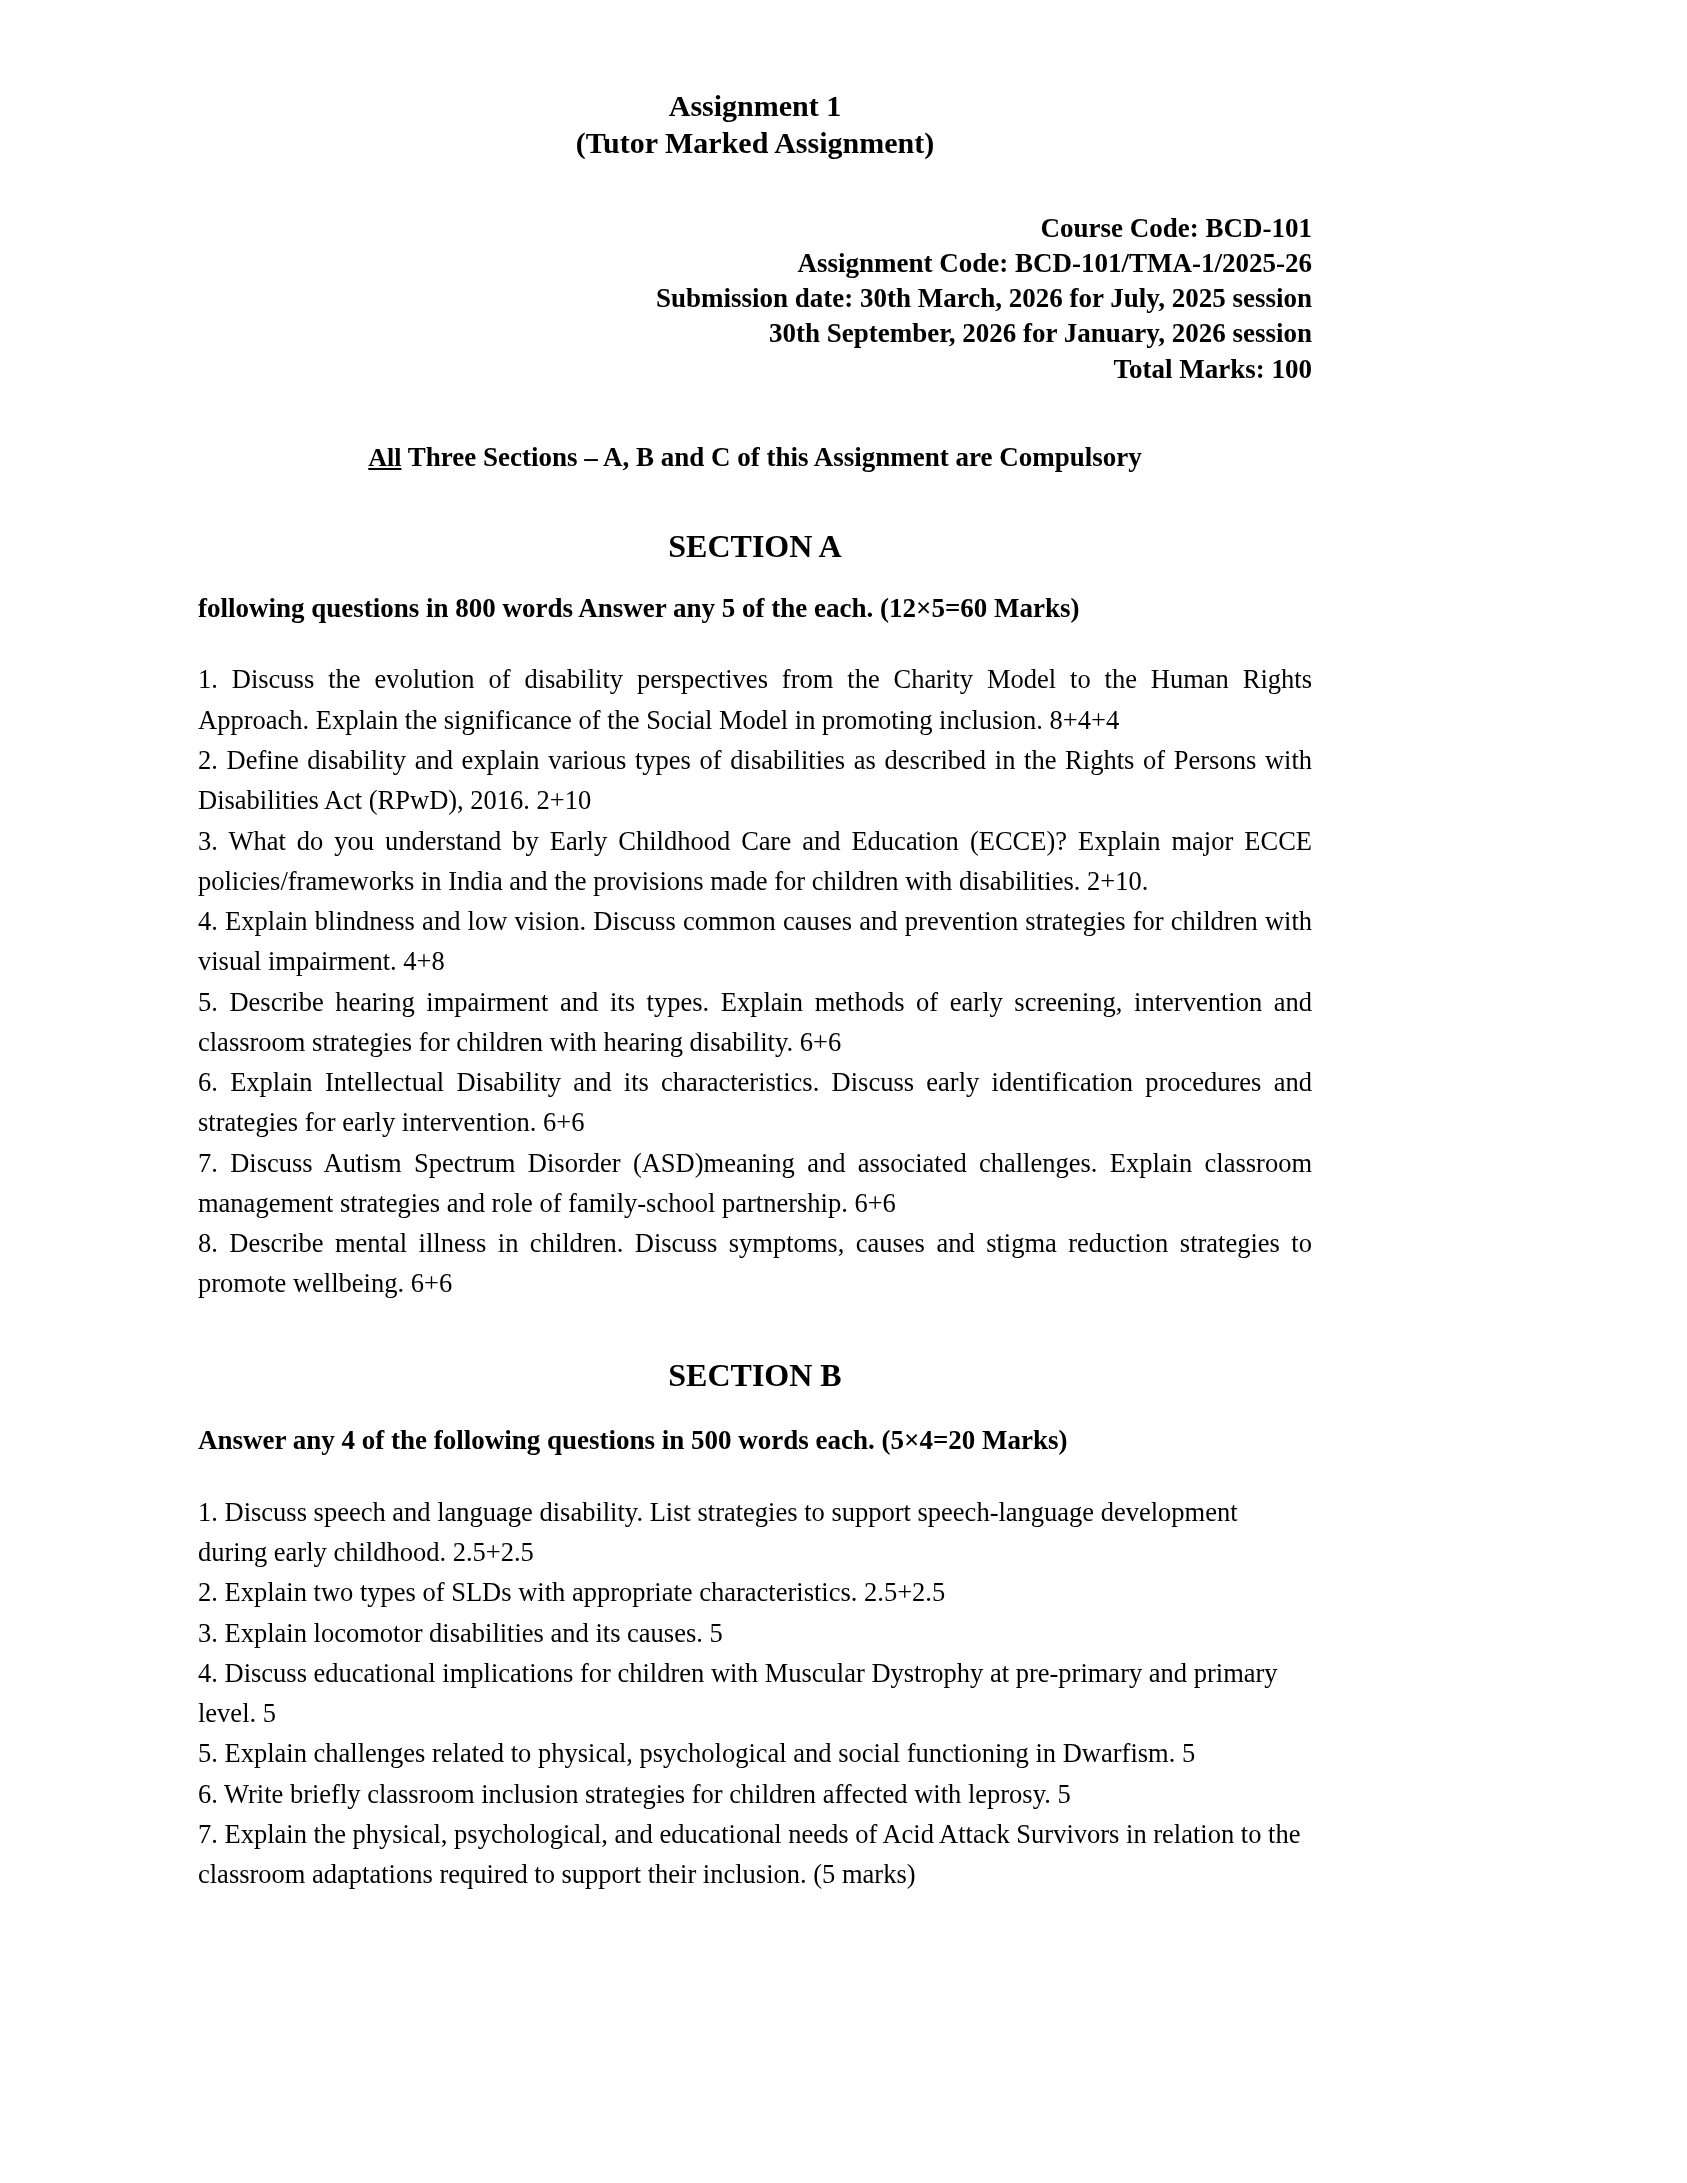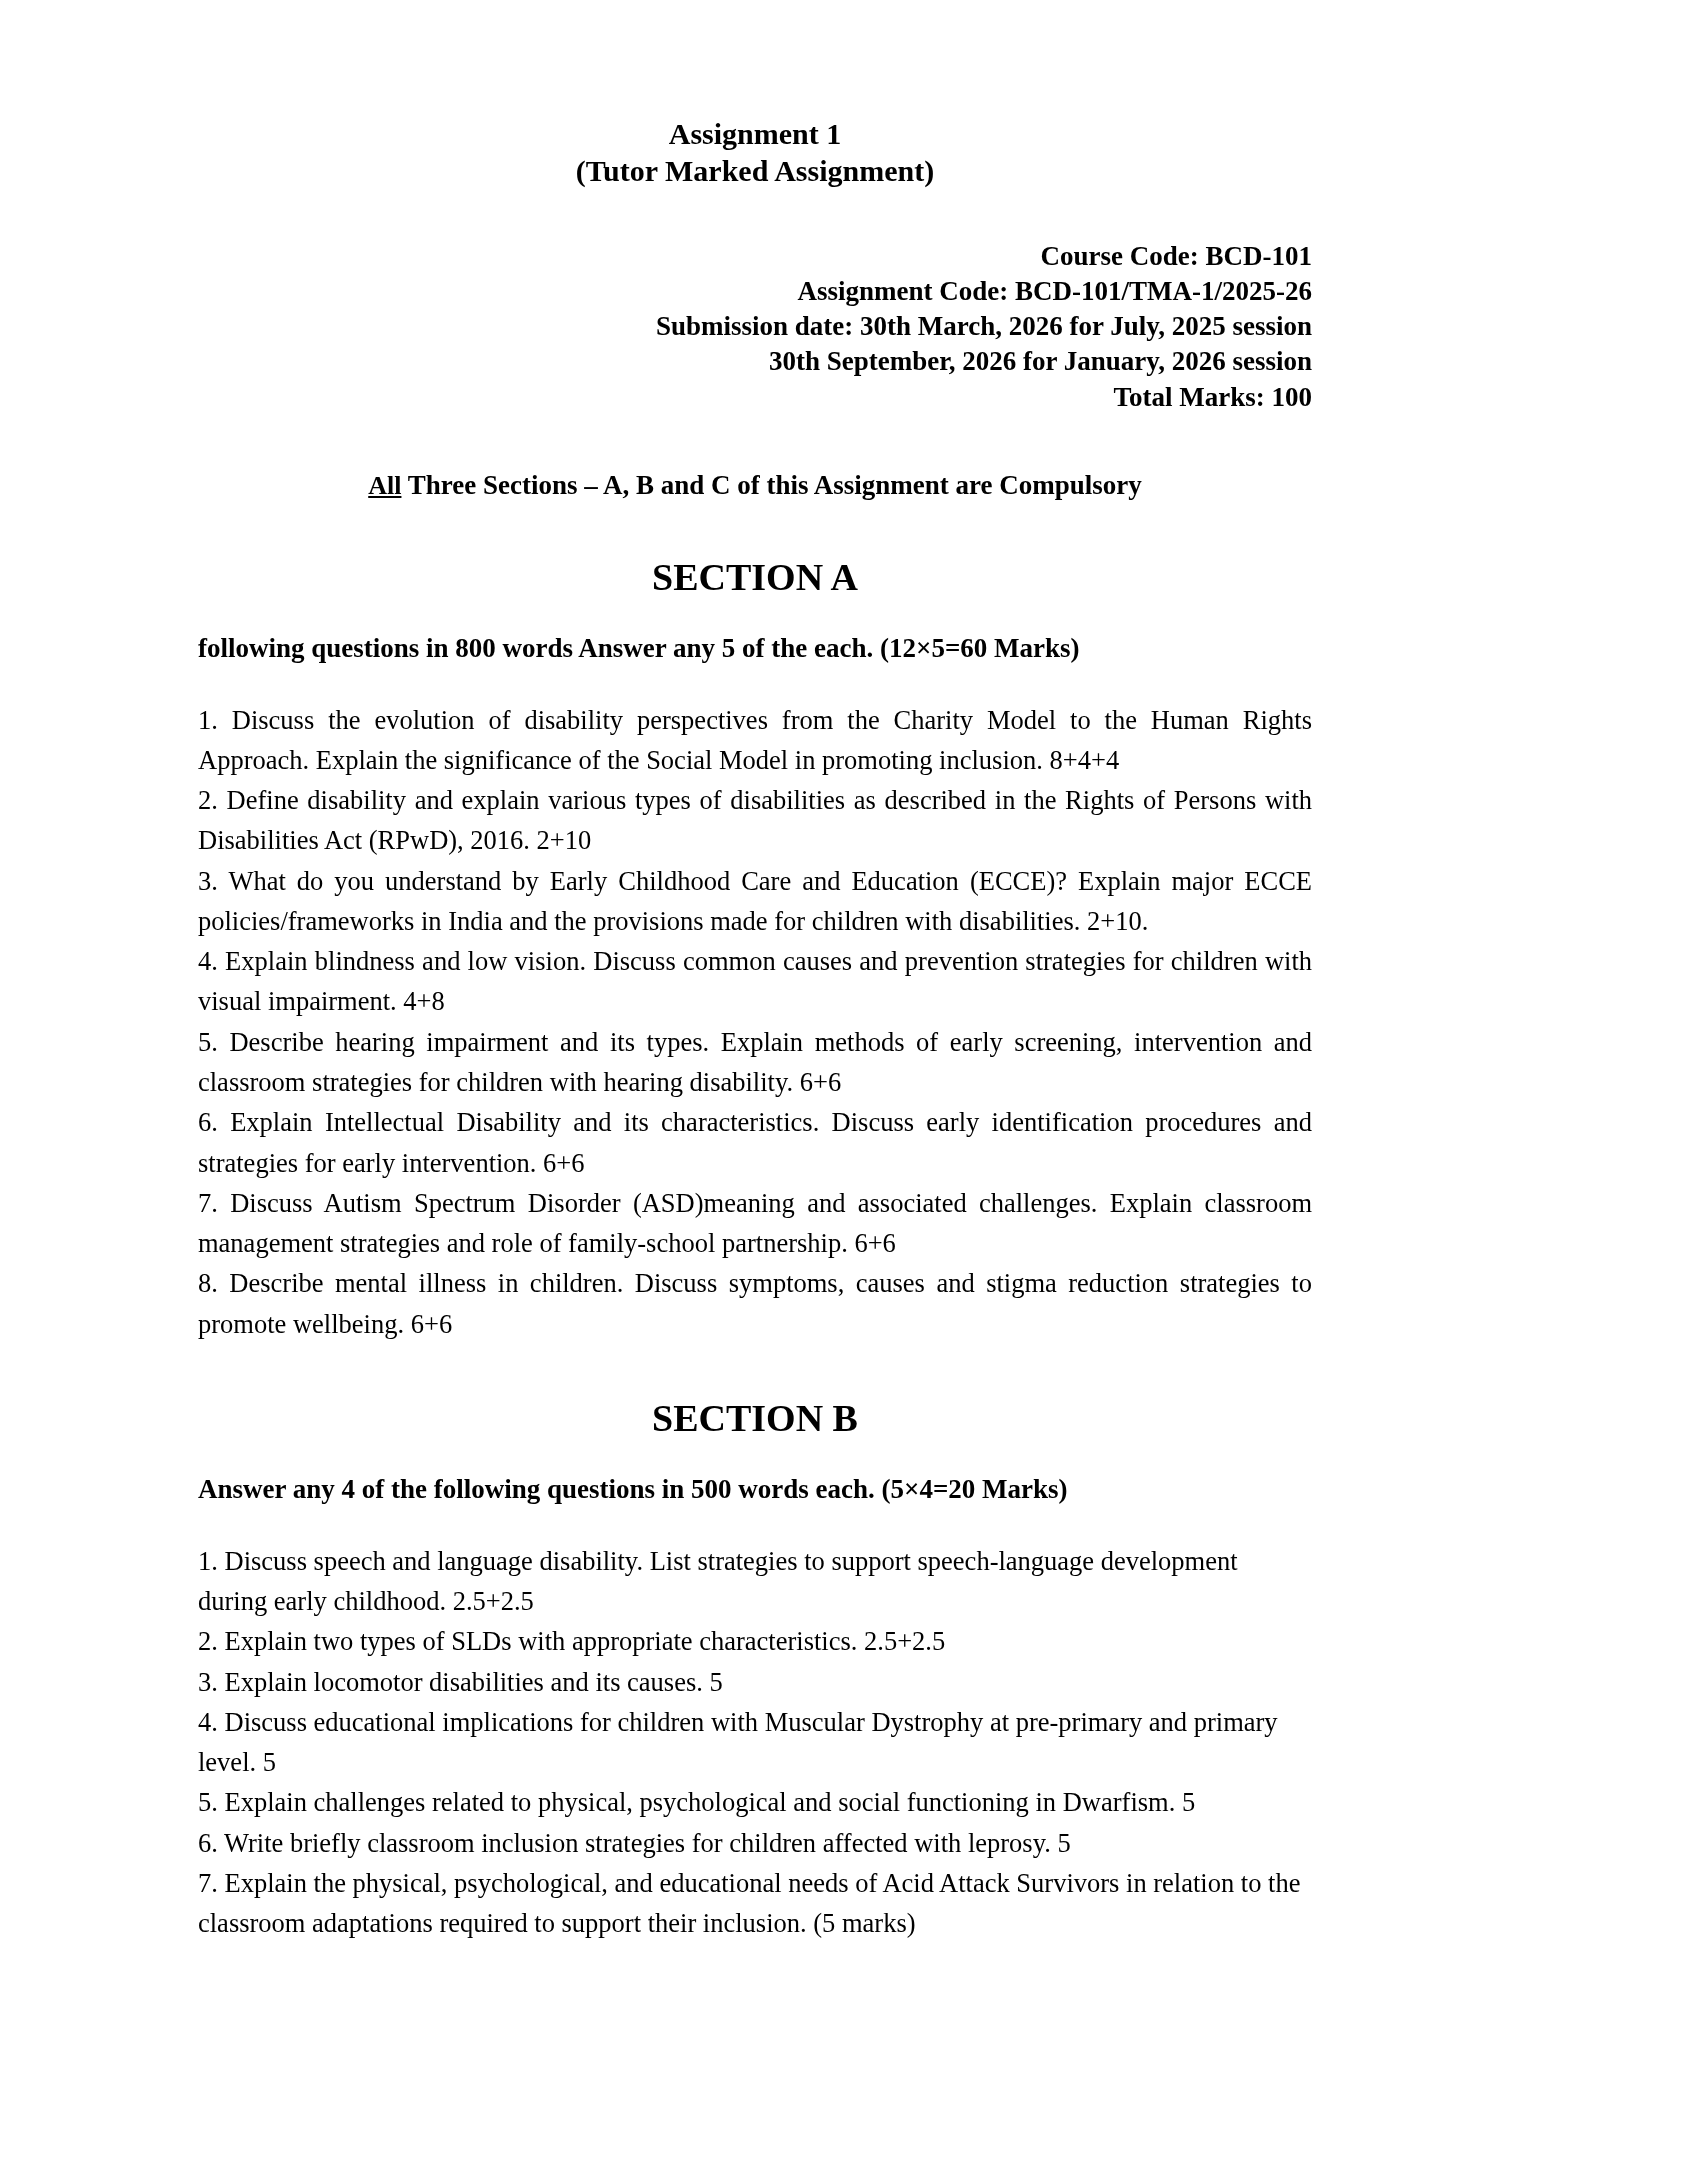--- a/index.html
+++ b/index.html
@@ -10,21 +10,21 @@
   body {
     font-family: "Liberation Serif", "DejaVu Serif", serif;
     color: #000000;
   }
   .page {
     position: relative;
     width: 1510px;
     height: 2183px;
     background: #ffffff;
     box-sizing: border-box;
-    padding: 116px 198px 79px 198px;
+    padding: 88px 198px 79px 198px;
     overflow: hidden;
   }
 
   
   .doc-title {
     text-align: center;
     font-weight: bold;
     font-size: 30px;
     line-height: 1.22;
     margin: 0;
@@ -57,21 +57,21 @@
   .compulsory-note .big {
     font-size: 26px;
     text-decoration: underline;
   }
 
   
   .section-heading {
     margin-top: 52px;
     text-align: center;
     font-weight: bold;
-    font-size: 38px;
+    font-size: 32px;
     line-height: 1.2;
   }
 
   .section-instruction {
     margin-top: 17px;
     font-weight: bold;
     font-size: 27px;
     line-height: 1.25;
   }
   .section-instruction .lead {

